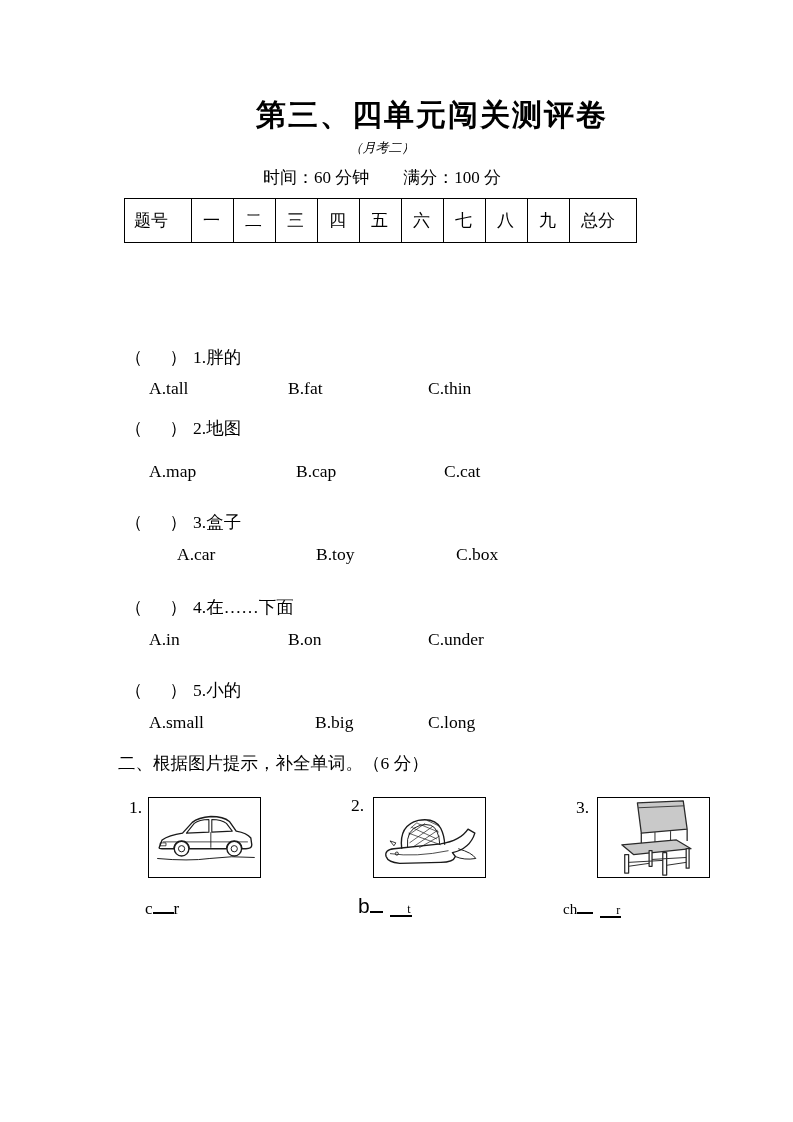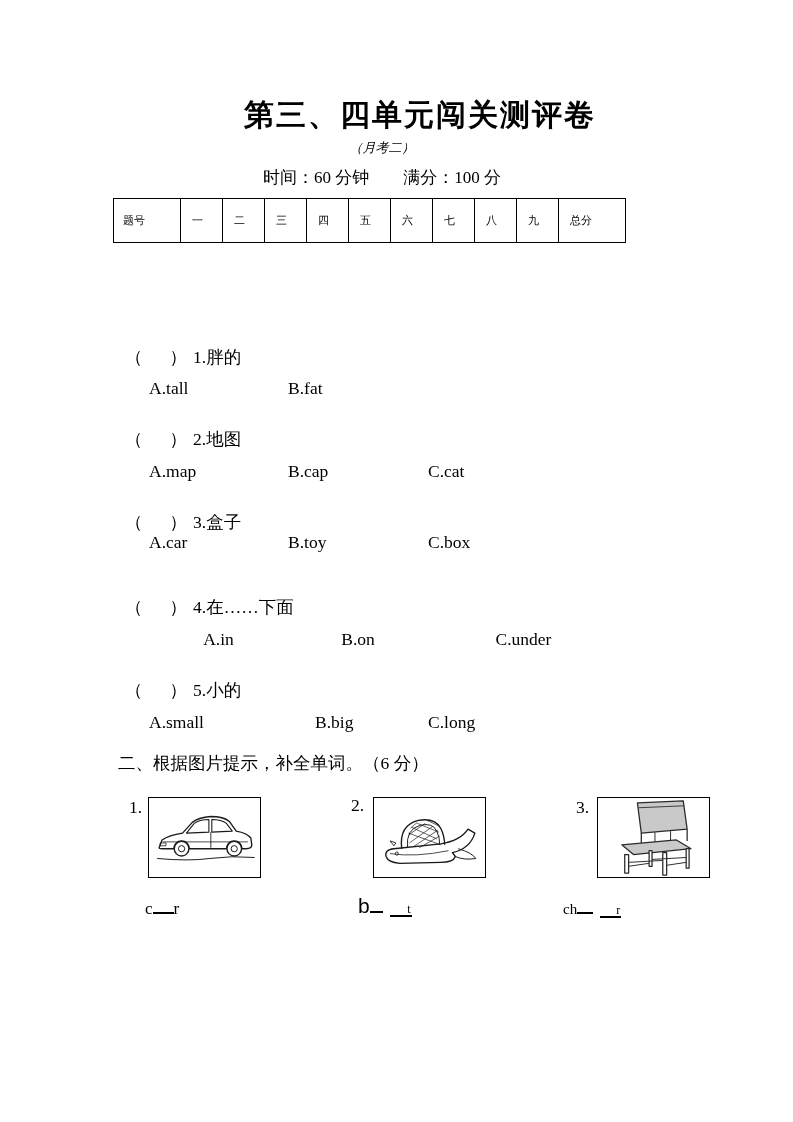--- a/index.html
+++ b/index.html
@@ -8,29 +8,29 @@
     position:relative;
     width:793px; height:1122px;
     margin:0 auto;
     background:#ffffff;
     font-family:"Liberation Serif","DejaVu Serif",serif;
     color:#000;
     overflow:hidden;
   }
   .abs { position:absolute; white-space:nowrap; }
 
-  .title { top:95px; left:244px; font-size:30px; font-weight:bold; letter-spacing:2px; }
+  .title { top:95px; left:256px; font-size:30px; font-weight:bold; letter-spacing:2px; }
   .subtitle { top:139px; left:2px; width:760px; text-align:center; font-size:13px;font-style:italic; }
   .infoline { top:166px; left:0; width:764px; text-align:center; font-size:17px; }
   .infoline .gap { display:inline-block; width:34px; }
 
   table.score {
-    position:absolute; top:198px; left:113px;
+    position:absolute; top:198px; left:124px;
     border-collapse:collapse; table-layout:fixed;
-    font-size:11px;
+    font-size:17px;
   }
   table.score td {
     border:1.6px solid #000;
     text-align:left; vertical-align:middle;
     padding-left:9px;
     overflow:hidden;
   }
   table.score tr:nth-child(1) td { height:44px; }
   table.score tr:nth-child(2) td { height:46px; }
   table.score td.lbl { text-align:left; }
@@ -107,44 +107,45 @@
   </tbody>
     </table>
 
 
   <div class="abs qline" style="top:337px; left:125px;">
     <span>（</span><span class="br-gap"></span><span>）</span><span class="br-sp"></span><span>1.胖的</span>
   </div>
   <div class="abs optrow" style="top:378px;">
     <span>A.tall</span>
     <span>B.fat</span>
-  </div>
-
-  <div class="abs qline" style="top:419px; left:125px;">
+    <span>C.thin</span>
+  </div>
+
+  <div class="abs qline" style="top:408px; left:125px;">
     <span>（</span><span class="br-gap"></span><span>）</span><span class="br-sp"></span><span>2.地图</span>
   </div>
-  <div class="abs optrow" style="top:461px;">
+  <div class="abs optrow" style="top:461px;gap:8px;">
     <span>A.map</span>
     <span>B.cap</span>
     <span>C.cat</span>
   </div>
 
   <div class="abs qline" style="top:502px; left:125px;text-align:center;">
     <span>（</span><span class="br-gap"></span><span>）</span><span class="br-sp"></span><span>3.盒子</span>
   </div>
-  <div class="abs optrow" style="top:532px;">
+  <div class="abs optrow" style="top:544px;margin-left:28px;">
     <span>A.car</span>
     <span>B.toy</span>
     <span>C.box</span>
   </div>
 
   <div class="abs qline" style="top:587px; left:125px;">
     <span>（</span><span class="br-gap"></span><span>）</span><span class="br-sp"></span><span>4.在……下面</span>
   </div>
-  <div class="abs optrow" style="top:629px;text-align:center;">
+  <div class="abs optrow" style="top:629px;">
     <span>A.in</span>
     <span>B.on</span>
     <span>C.under</span>
   </div>
 
   <div class="abs qline" style="top:670px; left:125px;">
     <span>（</span><span class="br-gap"></span><span>）</span><span class="br-sp"></span><span>5.小的</span>
   </div>
   <div class="abs optrow wideA" style="top:712px;">
     <span>A.small</span>

